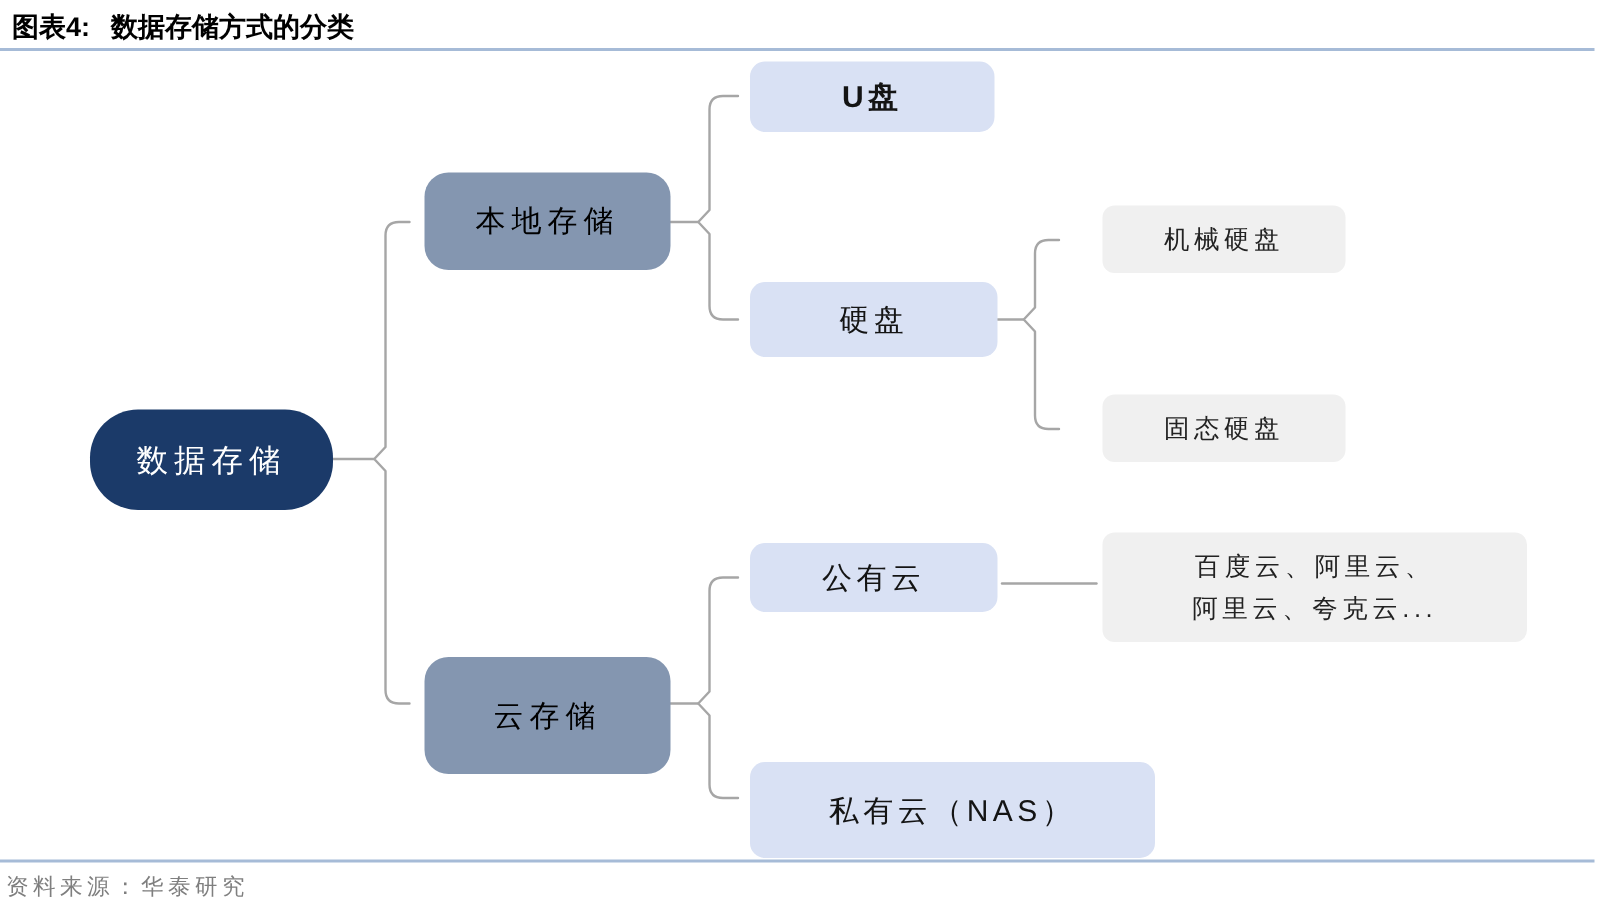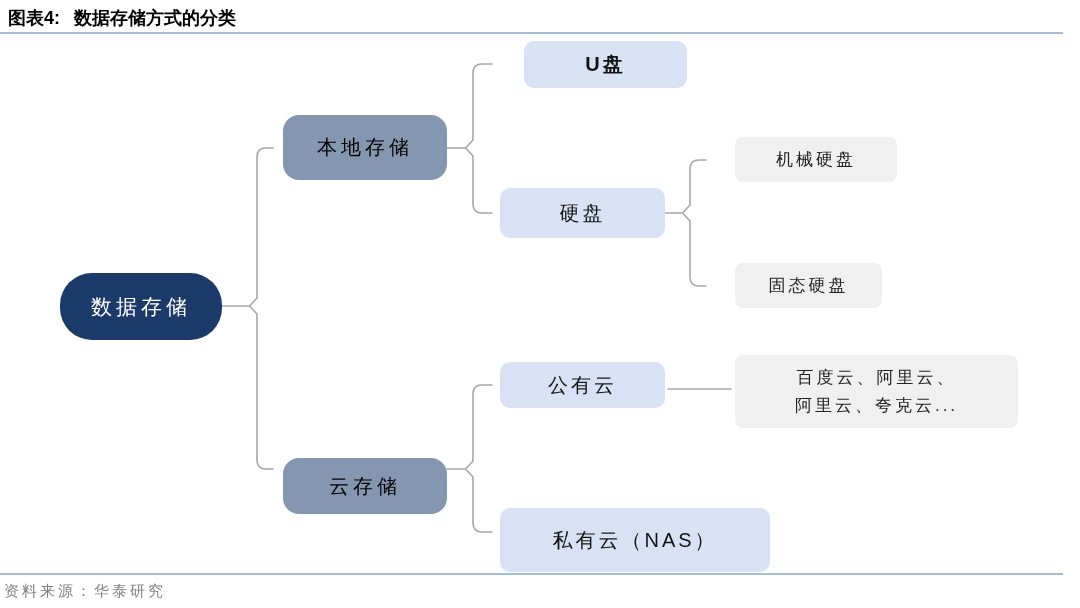--- a/index.html
+++ b/index.html
@@ -68,21 +68,21 @@
     font-size: 20px;
     letter-spacing: 3px;
   }
   .node-leaf-gray {
     background: #f0f0f0;
     color: #222222;
     border-radius: 8px;
     font-size: 17px;
     letter-spacing: 3px;
   }
-  .bold { font-weight: 700; margin-left: 24px; }
+  .bold { font-weight: 700; }
   .multiline {
     flex-direction: column;
     line-height: 1.6;
     font-size: 17px;
   }
   .footer-rule {
     position: absolute;
     left: 0; top: 573px;
     width: 1063px; height: 2px;
     background: #a6bbd7;
@@ -124,37 +124,37 @@
   </svg>
 
   <div class="node node-root" style="left:60px; top:273px; width:162px; height:67px;">
     <span>数据存储</span>
   </div>
 
   <div class="node node-branch" style="left:283px; top:115px; width:164px; height:65px;">
     <span>本地存储</span>
   </div>
 
-  <div class="node node-branch" style="left:283px; top:438px; width:164px; height:56px;margin-top:20px;">
+  <div class="node node-branch" style="left:283px; top:438px; width:164px; height:78px;">
     <span>云存储</span>
   </div>
 
   <div class="node node-leaf-blue bold" style="left:500px; top:41px; width:163px; height:47px;">
     <span>U盘</span>
   </div>
 
   <div class="node node-leaf-blue" style="left:500px; top:188px; width:165px; height:50px;">
     <span>硬盘</span>
   </div>
 
   <div class="node node-leaf-gray" style="left:735px; top:137px; width:162px; height:45px;">
     <span>机械硬盘</span>
   </div>
 
-  <div class="node node-leaf-gray" style="left:735px; top:263px; width:147px; height:45px;">
+  <div class="node node-leaf-gray" style="left:735px; top:263px; width:162px; height:45px;">
     <span>固态硬盘</span>
   </div>
 
   <div class="node node-leaf-gray multiline" style="left:735px; top:355px; width:283px; height:73px;">
     <span>百度云、阿里云、</span>
     <span>阿里云、夸克云...</span>
   </div>
 
   <div class="node node-leaf-blue" style="left:500px; top:362px; width:165px; height:46px;">
     <span>公有云</span>

